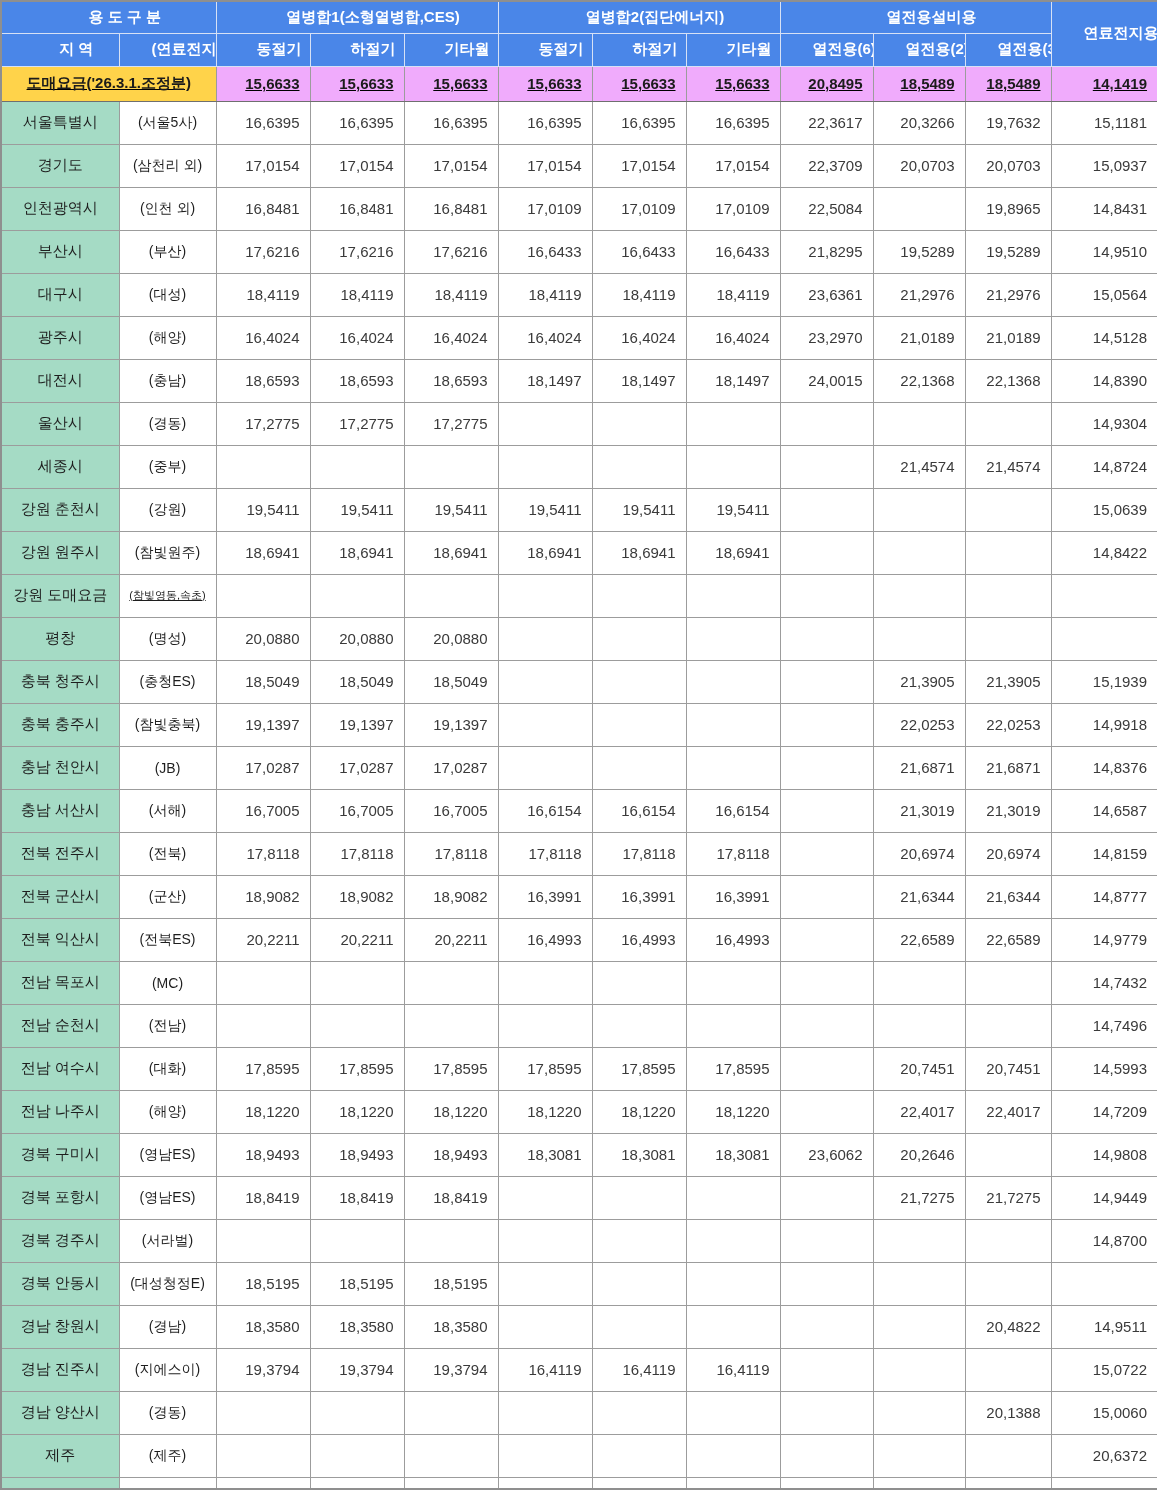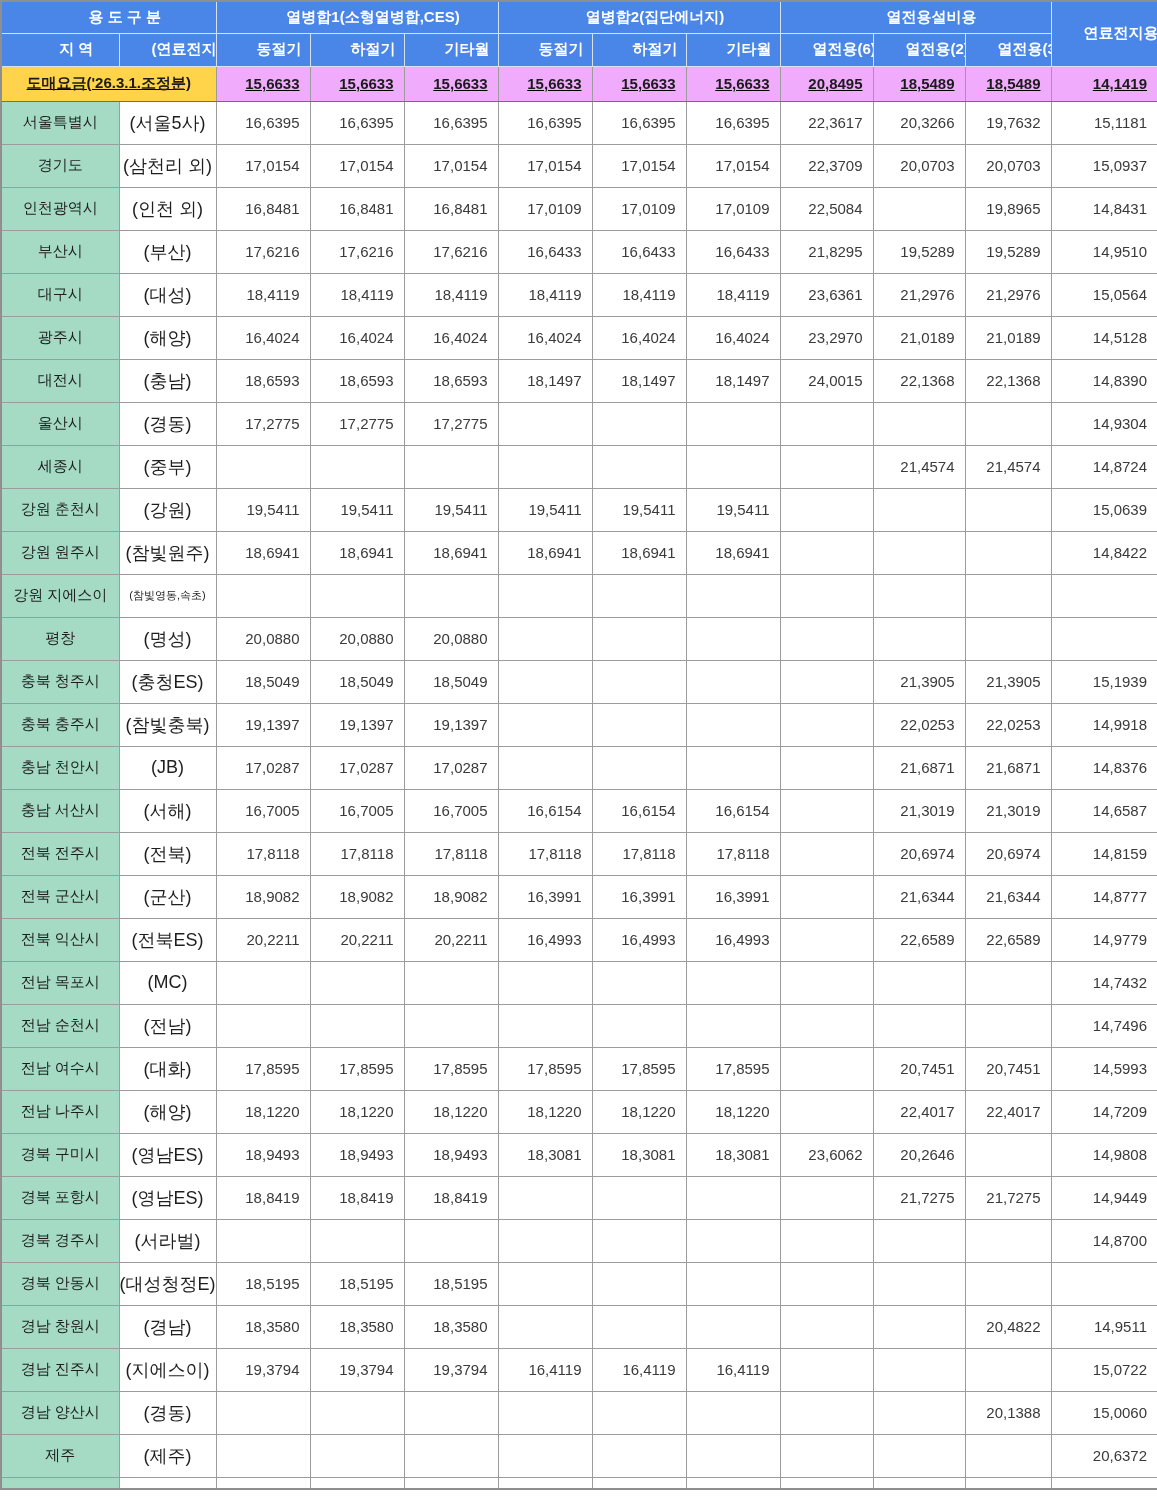--- a/index.html
+++ b/index.html
@@ -42,24 +42,24 @@
   td.region {
     background:#a5dbc5;
     text-align:center;
     font-size:15px;
     color:#1e1e1e;
     margin-top:44px;
   }
   td.supplier {
     background:#ffffff;
     text-align:center;
-    font-size:18px;
+    font-size:14px;
     color:#1e1e1e;
   }
-  td.supplier.small { font-size:11px; }
+  td.supplier.small { font-size:11px;text-decoration:underline; }
   td.num {
     background:#ffffff;
     text-align:right;
     padding-right:10px;
     font-size:15px;
     color:#3a3a3a;
   }
   tr.wholesale td.num { background:#f0abfc; color:#1b1b1b; }
   tr.partial { height:12px; }
   tr.partial td { background:#ffffff; }
@@ -267,21 +267,21 @@
         <td class="num" data-name="rate-cell">18,6941</td>
         <td class="num" data-name="rate-cell">18,6941</td>
         <td class="num" data-name="rate-cell">18,6941</td>
         <td class="num" data-name="rate-cell">18,6941</td>
         <td class="num" data-name="rate-cell"></td>
         <td class="num" data-name="rate-cell"></td>
         <td class="num" data-name="rate-cell"></td>
         <td class="num" data-name="rate-cell">14,8422</td>
       </tr>
       <tr class="data-row" data-name="table-row">
-        <td class="region" data-name="region-cell">강원 지에스이</td>
+        <td class="region" data-name="region-cell">강원 도매요금</td>
         <td class="supplier small" data-name="supplier-cell">(참빛영동,속초)</td>
         <td class="num" data-name="rate-cell"></td>
         <td class="num" data-name="rate-cell"></td>
         <td class="num" data-name="rate-cell"></td>
         <td class="num" data-name="rate-cell"></td>
         <td class="num" data-name="rate-cell"></td>
         <td class="num" data-name="rate-cell"></td>
         <td class="num" data-name="rate-cell"></td>
         <td class="num" data-name="rate-cell"></td>
         <td class="num" data-name="rate-cell"></td>

